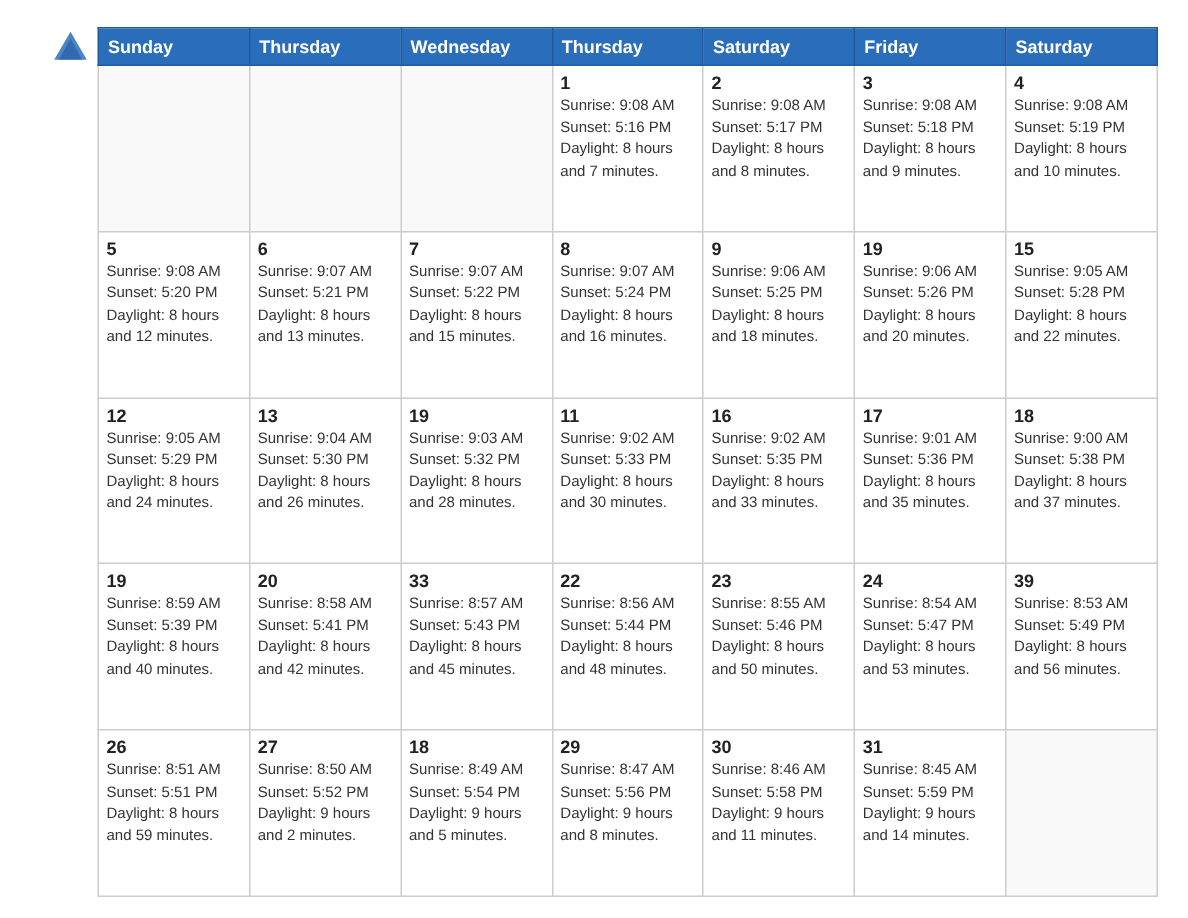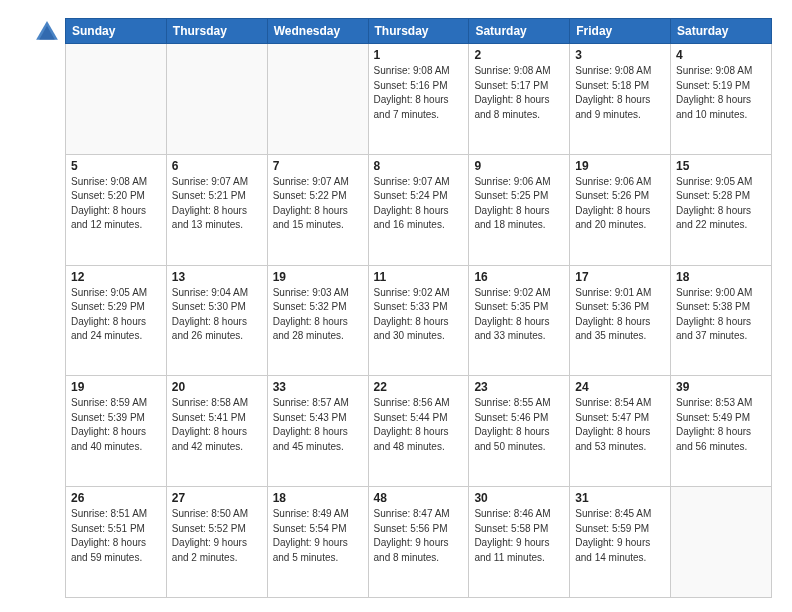--- a/index.html
+++ b/index.html
@@ -244,21 +244,21 @@
         </td>
           <td>
           <div class="day-number">27</div>
           <div class="cell-info">Sunrise: 8:50 AM<br>Sunset: 5:52 PM<br>Daylight: 9 hours and 2 minutes.</div>
         </td>
           <td>
           <div class="day-number">18</div>
           <div class="cell-info">Sunrise: 8:49 AM<br>Sunset: 5:54 PM<br>Daylight: 9 hours and 5 minutes.</div>
         </td>
           <td>
-          <div class="day-number">48</div>
+          <div class="day-number">29</div>
           <div class="cell-info">Sunrise: 8:47 AM<br>Sunset: 5:56 PM<br>Daylight: 9 hours and 8 minutes.</div>
         </td>
           <td>
           <div class="day-number">30</div>
           <div class="cell-info">Sunrise: 8:46 AM<br>Sunset: 5:58 PM<br>Daylight: 9 hours and 11 minutes.</div>
         </td>
           <td>
           <div class="day-number">31</div>
           <div class="cell-info">Sunrise: 8:45 AM<br>Sunset: 5:59 PM<br>Daylight: 9 hours and 14 minutes.</div>
         </td>

